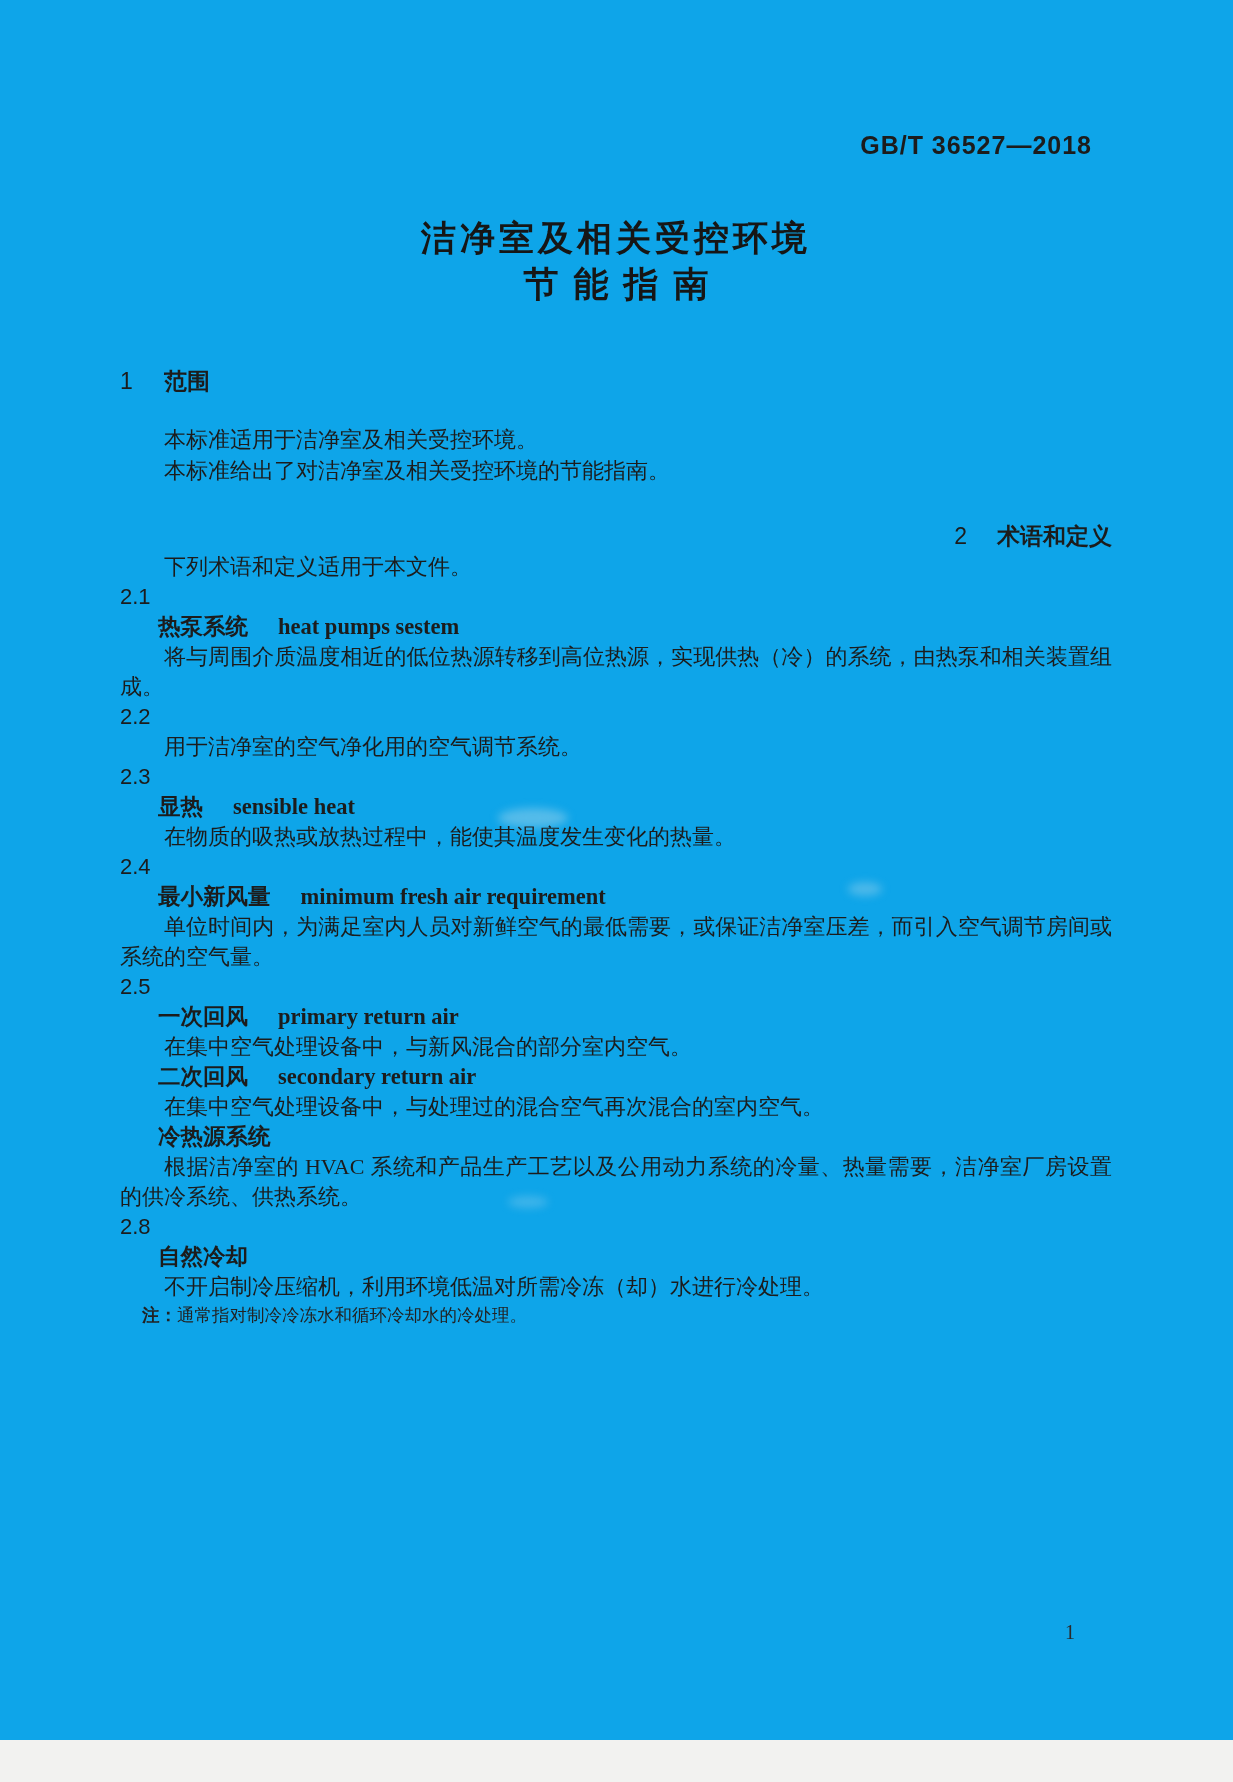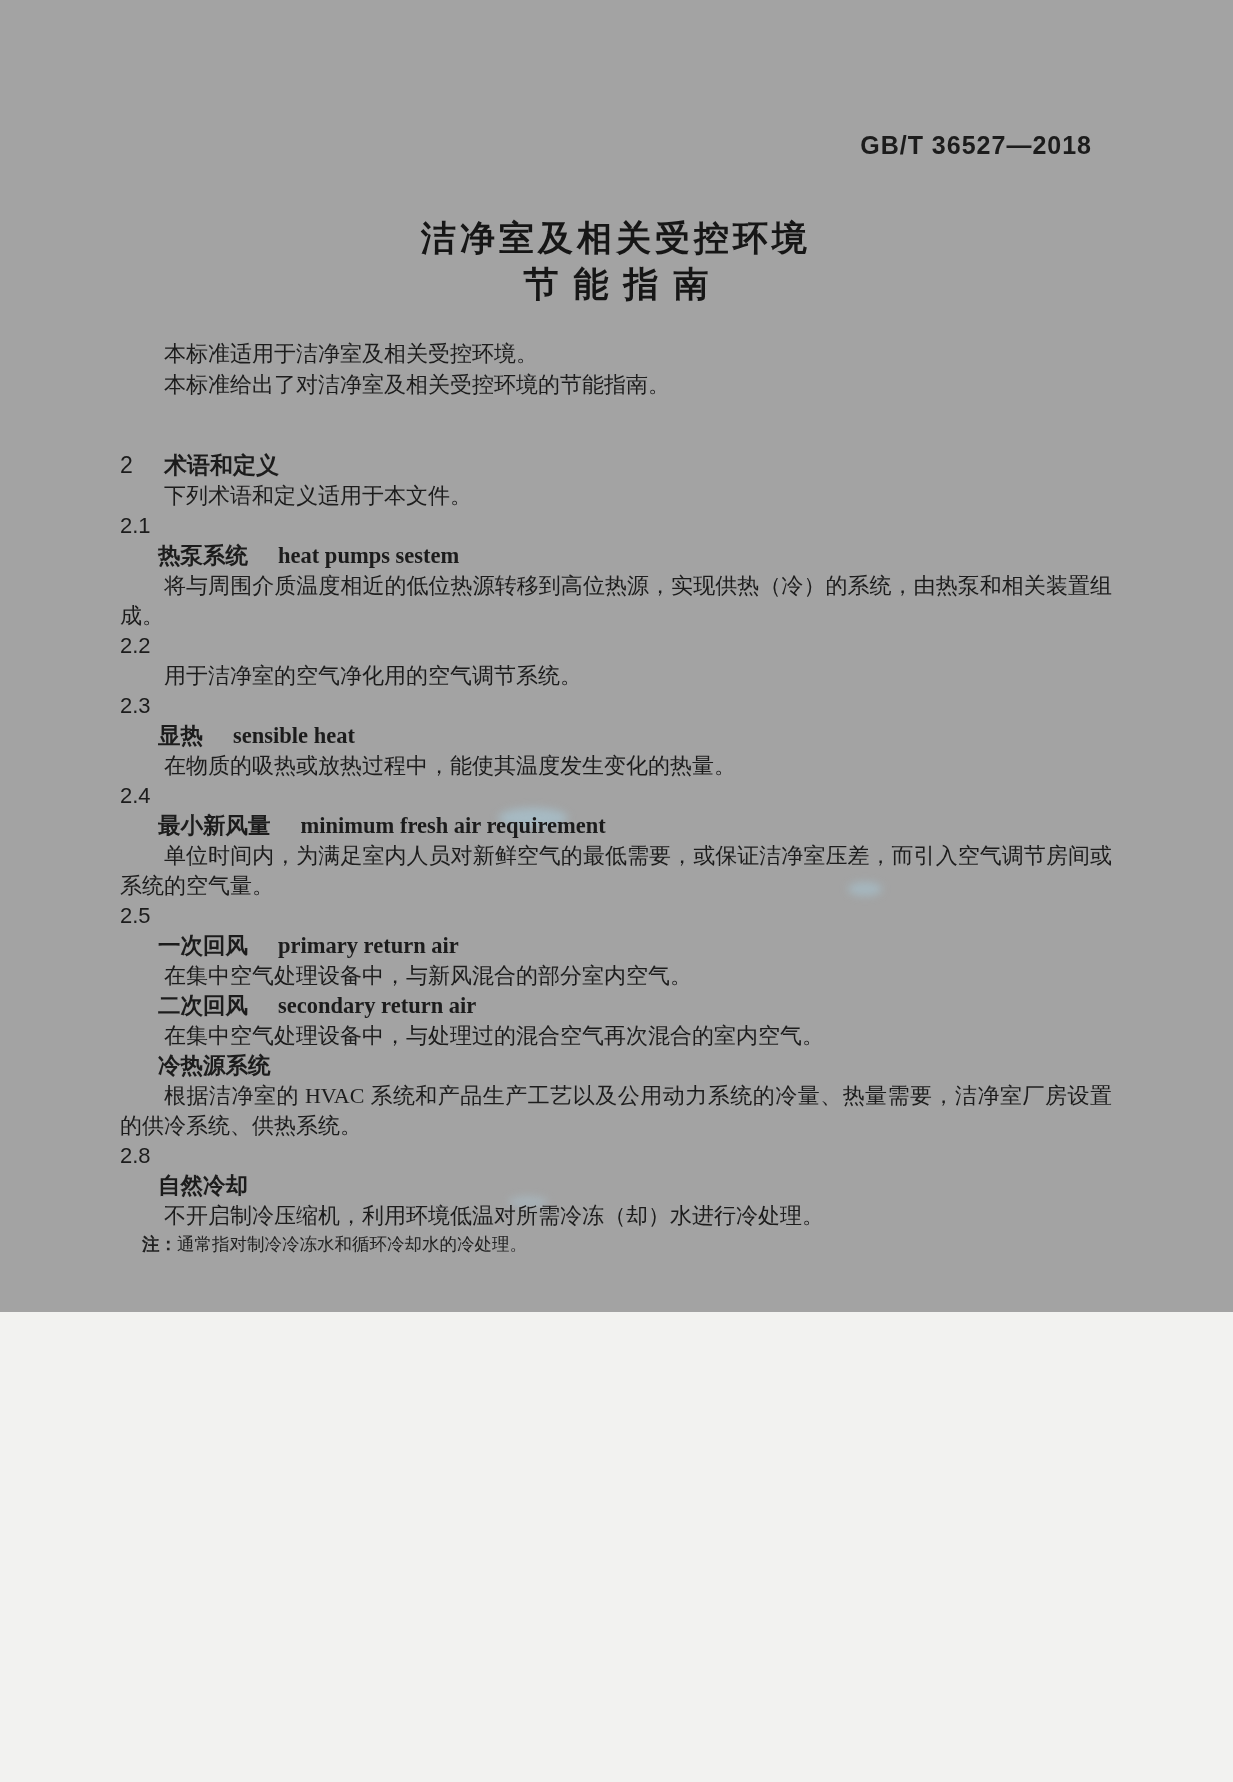--- a/index.html
+++ b/index.html
@@ -3,23 +3,23 @@
 <meta charset="utf-8">
 <style>
   html, body {
     margin: 0;
     padding: 0;
     background: #f2f2f0;
   }
   .page {
     position: relative;
     width: 1233px;
-    height: 1312px;
+    height: 1740px;
     margin: 0 auto;
-    background: #a3a3a3;
+    background: #0ea5e9;
     color: #1c1c1c;
     font-family: "Liberation Serif", serif;
     font-size: 22px;
     line-height: 30px;
     overflow: hidden;
   }
   .content {
     position: absolute;
     left: 120px;
     top: 0;
@@ -65,21 +65,21 @@
     line-height: 30px;
     margin: 0;
   }
   .clause .clause-num {
     display: inline-block;
     min-width: 14px;
     margin-right: 30px;
     font-weight: normal;
   }
   .clause-1 { margin-top: 56px; }
-  .clause-2 { margin-top: 50px; }
+  .clause-2 { margin-top: 35px; text-align: right; }
   .para-group-1 { margin-top: 28px; }
   .intro-para { margin-top: 26px; }
   p.body-para {
     margin: 0;
     text-indent: 44px;
     text-align: justify;
     line-height: 31px;
   }
   
   .terms { margin-top: 0; }
@@ -153,20 +153,21 @@
 
   <div class="content">
 
     <div class="doc-number">GB/T 36527—2018</div>
 
     <div class="title-block">
       <h1 class="title-line1">洁净室及相关受控环境</h1>
       <h1 class="title-line2">节能指南</h1>
     </div>
 
+    <h2 class="clause clause-1"><span class="clause-num">1</span><span>范围</span></h2>
 
     <div class="para-group-1">
       <p class="body-para">本标准适用于洁净室及相关受控环境。</p>
       <p class="body-para">本标准给出了对洁净室及相关受控环境的节能指南。</p>
     </div>
 
     <h2 class="clause clause-2"><span class="clause-num">2</span><span>术语和定义</span></h2>
 
     <p class="body-para intro-para">下列术语和定义适用于本文件。</p>
 

